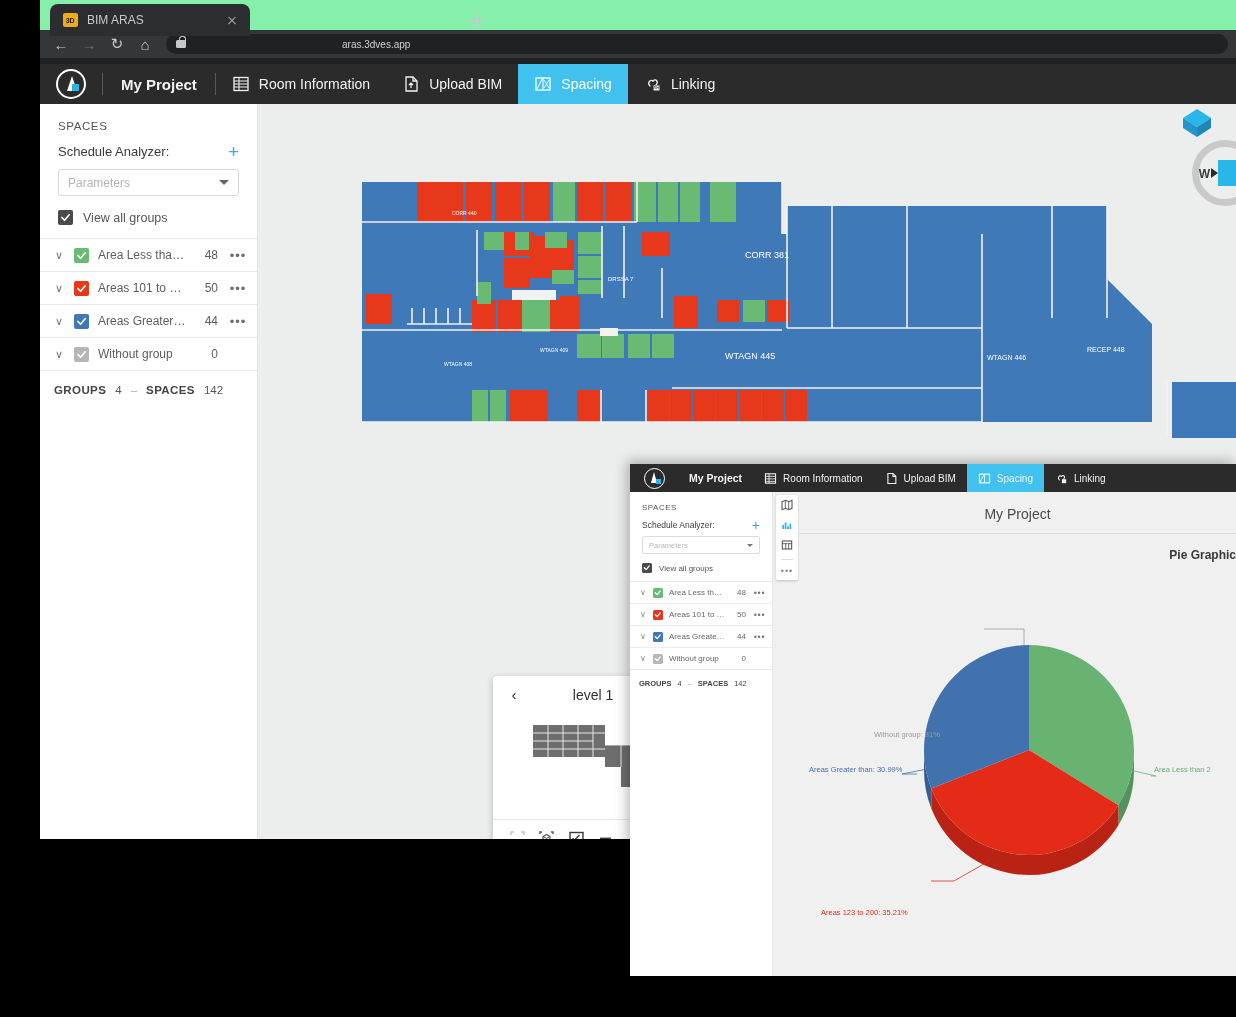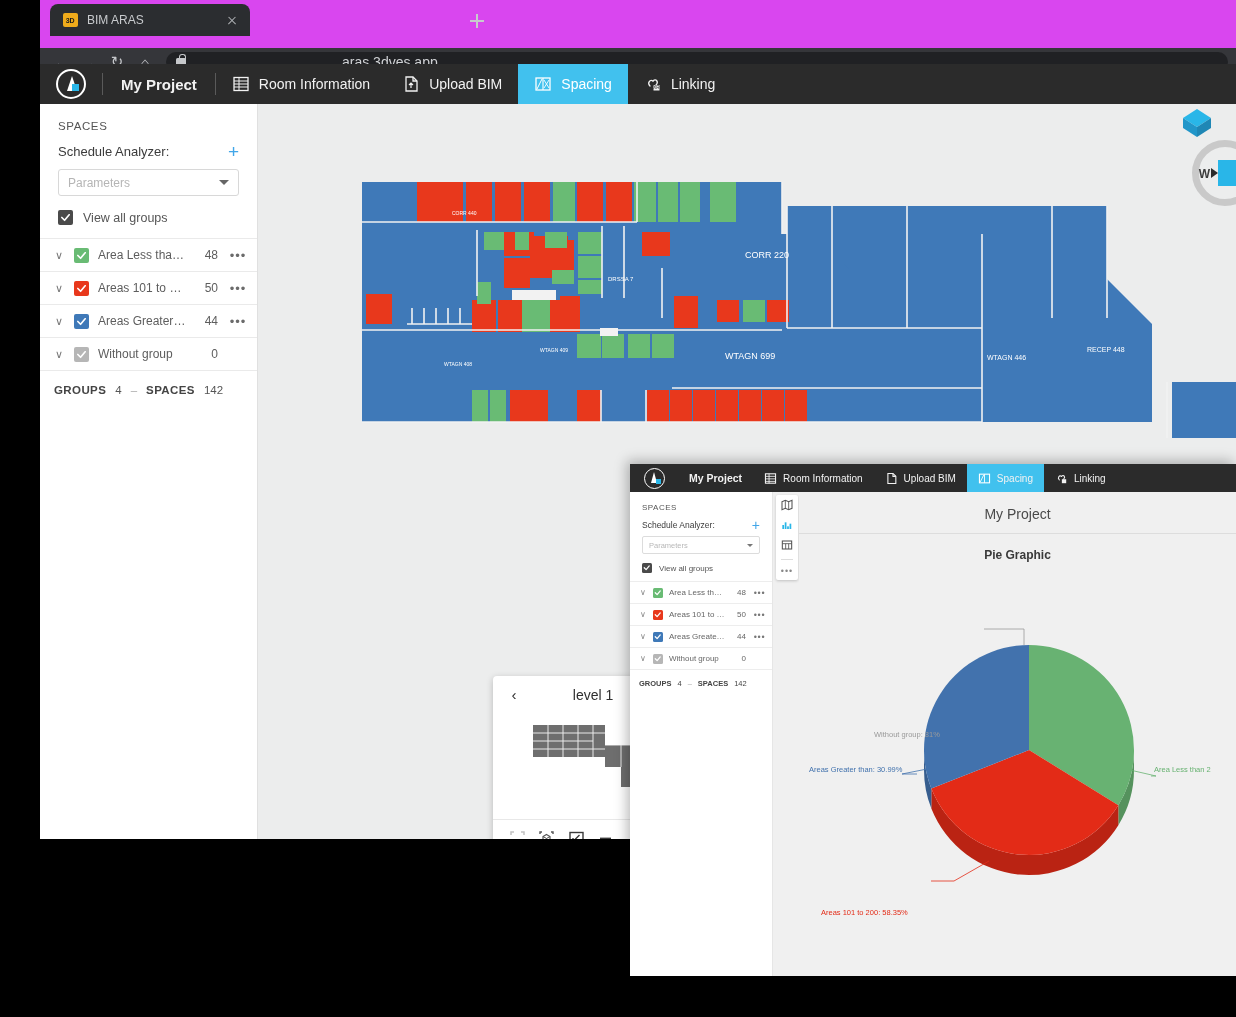--- a/index.html
+++ b/index.html
@@ -7,21 +7,21 @@
   html, body {
     width: 1236px; height: 1017px;
     background: #000;
     font-family: "Liberation Sans", sans-serif;
     overflow: hidden;
   }
   .root { position: relative; width: 1236px; height: 1017px; background:#000; }
 
   
   .browser { position:absolute; left:40px; top:0; width:1196px; height:64px; background:#202124; }
-  .tabstrip { position:relative; height:48px; background:#d946ef; }
+  .tabstrip { position:relative; height:30px; background:#86efac; }
   .tab {
     position:absolute; top:4px; height:32px; display:flex; align-items:center;
     padding:0 10px 0 12px; border-radius:8px 8px 0 0; gap:9px;
     font-size:12px; color:#c8cacd; white-space:nowrap;
   }
   .tab.inactive { left:10px; width:200px; background:#2b2d30; }
   .tab.active { left:212px; width:200px; background:#35363a; color:#e8eaed; }
   .tab-fav { width:16px; height:16px; flex:0 0 16px; display:flex; align-items:center; justify-content:center; }
   .fav-bim { width:15px; height:14px; background:#f0ab1b; border-radius:2px; color:#1a1a1a;
              font-size:7px; font-weight:bold; display:flex; align-items:center; justify-content:center; letter-spacing:-.3px;}
@@ -41,21 +41,21 @@
 
   .toolbar { height:28px; background:#35363a; display:flex; align-items:center; padding:0 8px; gap:2px; }
   .navbtn { width:26px; height:26px; position:relative; color:#c6c8cb; display:flex; align-items:center; justify-content:center; font-size:15px; }
   .navbtn.dim { color:#6b6d70; }
   .omnibox {
     flex:1; height:20px; margin-left:6px; background:#202124; border-radius:10px;
     display:flex; align-items:center; padding:0 10px; gap:0;
   }
   .lock { width:10px; height:8px; background:#c6c8cb; border-radius:1.5px; position:relative; margin-right:6px; }
   .lock::before { content:''; position:absolute; left:2.5px; top:-4px; width:5px; height:5px; border:1.4px solid #c6c8cb; border-bottom:none; border-radius:3px 3px 0 0; }
-  .url { font-size:14px; color:#cfd1d4; margin-left:150px; }
+  .url { font-size:10px; color:#cfd1d4; margin-left:150px; }
 
   
   .appwin { position:absolute; left:40px; top:64px; width:1196px; height:775px; background:#eceded; overflow:hidden; }
   .navbar { height:40px; background:#2b2b2b; display:flex; align-items:stretch; }
   .logo-wrap { width:62px; display:flex; align-items:center; justify-content:center; }
   .logo {
     width:30px; height:30px; border-radius:50%; border:2px solid #fff; position:relative;
     display:flex; align-items:center; justify-content:center; overflow:hidden;
   }
   .logo::before {
@@ -194,21 +194,21 @@
     box-shadow:0 1px 3px rgba(0,0,0,.2); padding:4px 0 6px;
     display:flex; flex-direction:column; align-items:center; gap:8px;
   }
   .ov-rail-ic { width:12px; height:12px; display:flex; align-items:center; justify-content:center; }
   .ov-rail-div { width:12px; height:1px; background:#ddd; }
   .ov-rail-dots { color:#888; font-size:9px; letter-spacing:1px; line-height:6px; }
 
   .ov-content { position:absolute; left:169px; top:0; right:0; bottom:0; background:#f0f0f0; }
   .ov-project { text-align:center; padding:14px 0 0; font-size:14px; color:#4a4a4a; }
   .ov-divider { height:1px; background:#ddd; margin:11px 0 0; }
-  .chart-title { text-align:center; font-size:12px; font-weight:bold; color:#3a3a3a; padding-top:14px; }
+  .chart-title { text-align:right; font-size:12px; font-weight:bold; color:#3a3a3a; padding-top:14px; }
   .chart-sub { text-align:center; font-size:8px; color:#9a9a9a; padding-top:4px; }
   .piewrap { position:absolute; left:0; top:96px; width:100%; height:330px; }
   .pie-label { position:absolute; font-size:7.5px; white-space:nowrap; }
 </style>
 </head>
 <body>
 
 <div class="root">
 
   <div class="browser">
@@ -505,22 +505,22 @@
               <line x1="74" y1="130" x2="74" y2="146"></line>
                 <line x1="86" y1="130" x2="86" y2="146"></line>
               <line x1="98" y1="130" x2="98" y2="146"></line>
             </g>
             <rect x="150" y="112" width="44" height="10" fill="#f2f2f2"></rect>
             <rect x="238" y="150" width="18" height="8" fill="#f2f2f2"></rect>
           </g>
         </svg>
 
         <div id="fp-labels">
-            <span class="room-label" style="left:486px; top:146px; font-size:9px;">CORR 220</span>
-            <span class="room-label" style="left:466px; top:247px; font-size:9px;">WTAGN 699</span>
+            <span class="room-label" style="left:486px; top:146px; font-size:9px;">CORR 381</span>
+            <span class="room-label" style="left:466px; top:247px; font-size:9px;">WTAGN 445</span>
             <span class="room-label" style="left:728px; top:250px; font-size:7px;">WTAGN 446</span>
             <span class="room-label" style="left:828px; top:242px; font-size:7px;">RECEP 448</span>
             <span class="room-label" style="left:349px; top:172px; font-size:6px;">DRSSA 7</span>
             <span class="room-label" style="left:193px; top:106px; font-size:5px;">CORR 440</span>
             <span class="room-label" style="left:281px; top:243px; font-size:5px;">WTAGN 409</span>
             <span class="room-label" style="left:185px; top:257px; font-size:5px;">WTAGN 408</span>
             <span class="room-label" style="left:405px; top:359px; font-size:5px;">CORR 450</span>
           </div>
 
         <div class="viewcube">
@@ -774,19 +774,19 @@
                 <path d="M225 57 L225 41 L185 41" stroke="#9a9a9a"></path>
                 <path d="M133 180 L103 186 L118 186" stroke="#4272ad"></path>
                 <path d="M331 182 L357 188 L352 188" stroke="#68b272"></path>
                 <path d="M190 273 L155 293 L132 293" stroke="#e32b17"></path>
               </g>
           </svg>
           <div id="pie-labels">
               <span class="pie-label" style="left:75px; top:142px; color:#9a9a9a;">Without group: 81%</span>
               <span class="pie-label" style="left:10px; top:177px; color:#4272ad;text-align:right;">Areas Greater than: 30.99%</span>
               <span class="pie-label" style="left:355px; top:177px; color:#68b272;">Area Less than 2</span>
-              <span class="pie-label" style="left:22px; top:320px; color:#e32b17;">Areas 101 to 200: 58.35%</span>
+              <span class="pie-label" style="left:22px; top:320px; color:#e32b17;">Areas 123 to 200: 35.21%</span>
             </div>
         </div>
       </div>
     </div>
   </div>
 </div>
 
 </body></html>

